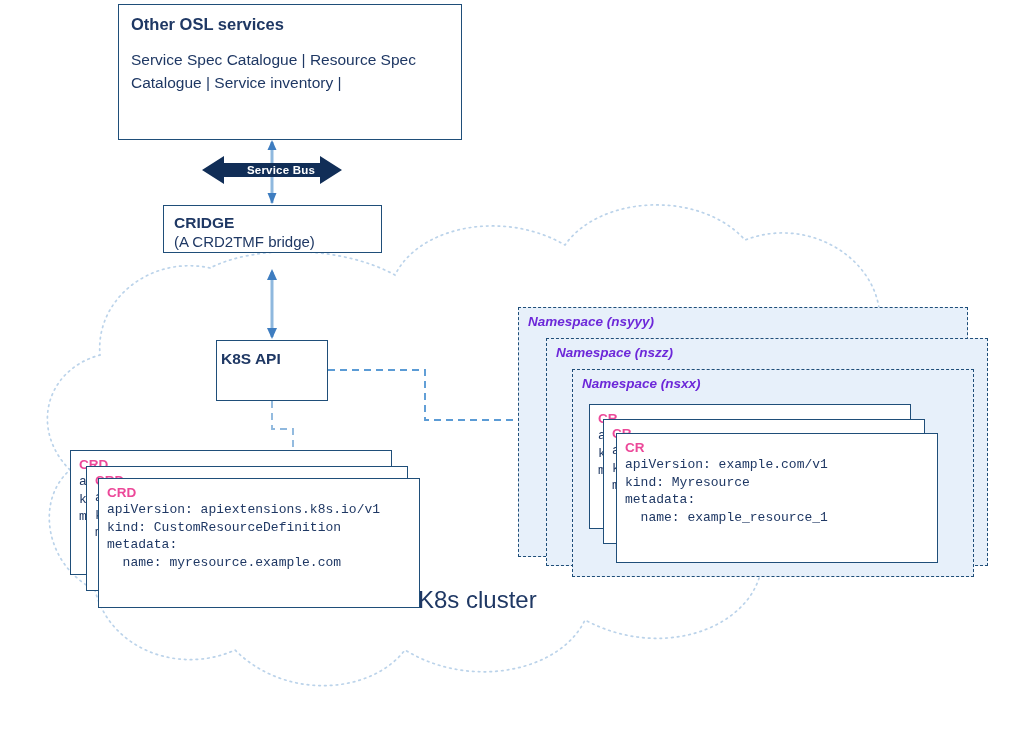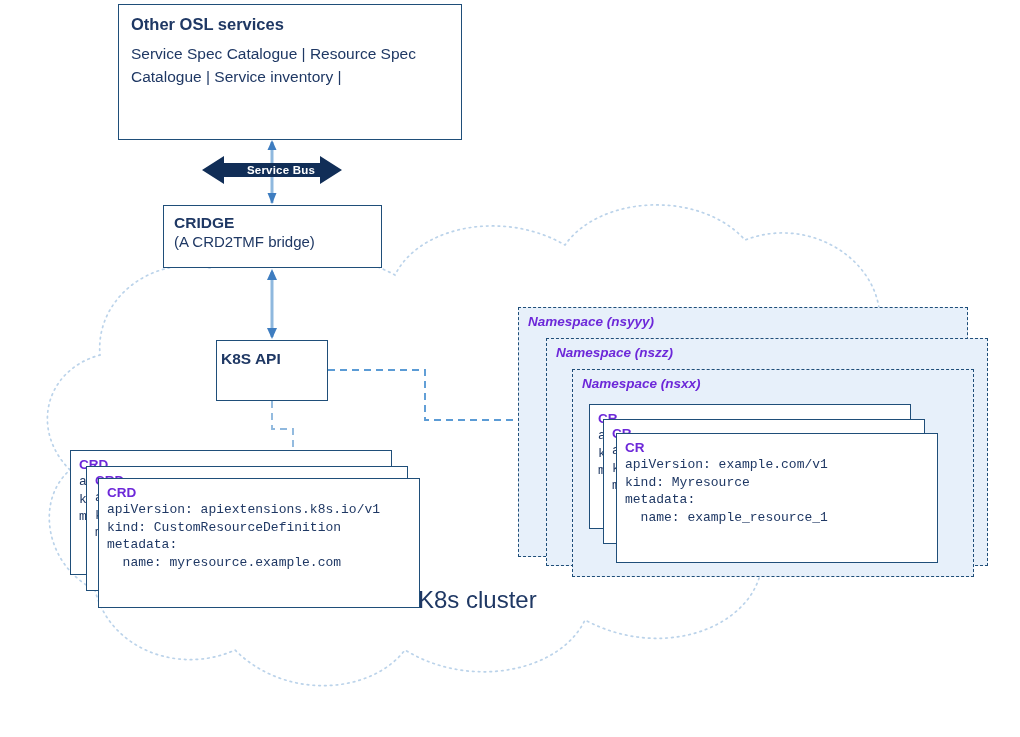--- a/index.html
+++ b/index.html
@@ -26,25 +26,25 @@
   }
   .box-title{
     font-weight:bold;
     color:#1F3864;
     white-space:nowrap;
   }
   .box-sub{ color:#1F3864; }
 
   
   #osl-box{left:118px;top:4px;width:344px;height:136px;padding:9px 12px 0 12px;}
-  #osl-box .box-title{font-size:16.5px;line-height:20px;margin-bottom:8px;}
+  #osl-box .box-title{font-size:16.5px;line-height:20px;margin-bottom:14px;}
   #osl-box .box-sub{font-size:15.5px;line-height:23px;}
 
   
-  #cridge-box{left:163px;top:205px;width:219px;height:63px;padding:7px 10px 0 10px;}
+  #cridge-box{left:163px;top:205px;width:219px;height:48px;padding:7px 10px 0 10px;}
   #cridge-box .box-title{font-size:15.5px;line-height:19px;}
   #cridge-box .box-sub{font-size:15px;line-height:20px;}
 
   
   #k8sapi-box{left:216px;top:340px;width:112px;height:61px;padding:8px 0 0 4px;}
   #k8sapi-box .box-title{font-size:15.5px;line-height:19px;}
 
   
   #service-bus{
     position:absolute;left:202px;top:154px;width:140px;height:32px;z-index:6;
@@ -55,21 +55,21 @@
     color:#ffffff;font-size:11.5px;font-weight:bold;letter-spacing:.2px;
   }
 
   
   .card{
     position:absolute;background:#ffffff;border:1.6px solid #1F4E79;
     box-sizing:border-box;padding:6px 0 0 8px;overflow:hidden;
   }
   .card .c-title{
     font-family:"Liberation Sans", sans-serif;
-    font-weight:bold;font-size:13.5px;line-height:16px;color:#6d28d9;
+    font-weight:bold;font-size:13.5px;line-height:16px;color:#ec4899;
     white-space:nowrap;
   }
   .card .c-code{
     font-family:"Liberation Mono", monospace;
     font-size:13px;line-height:17.5px;color:#1F3864;
     white-space:pre;
   }
 
   
   #crd-1{left:70px;top:450px;width:322px;height:125px;z-index:6;}

